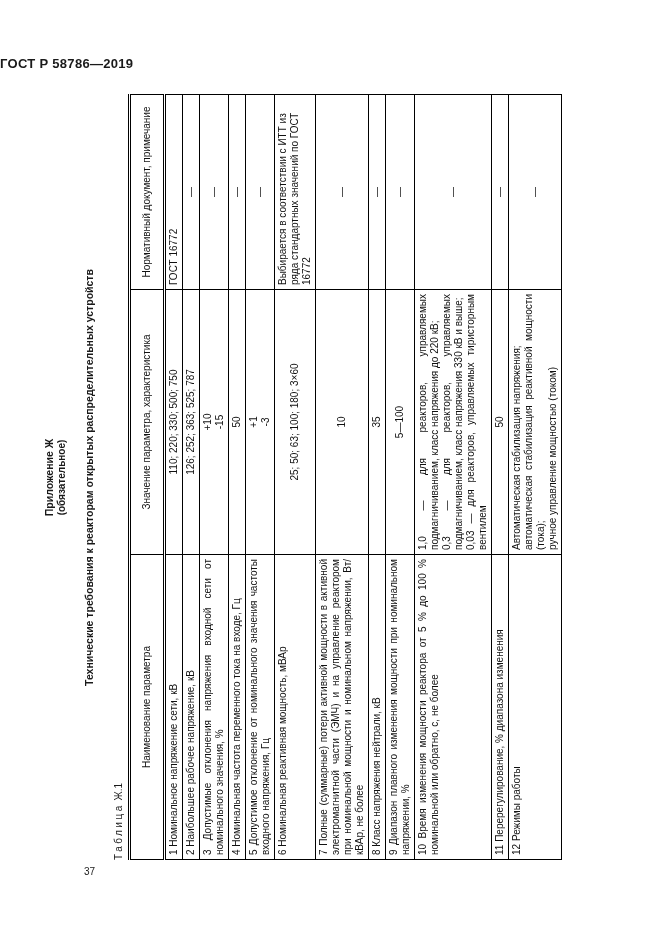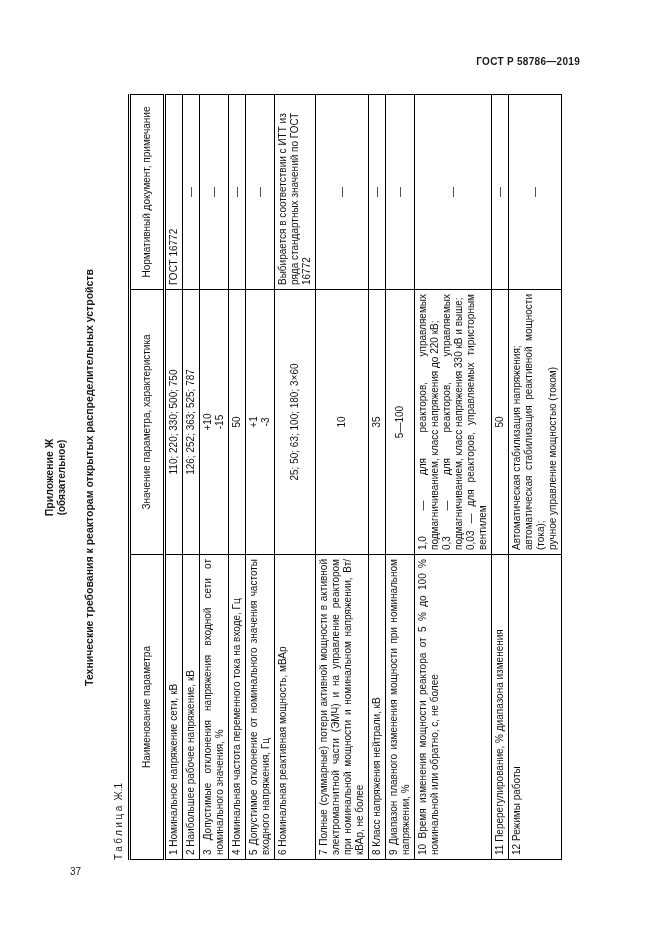--- a/index.html
+++ b/index.html
@@ -3,24 +3,24 @@
 <meta charset="utf-8">
 <style>
   html,body { margin:0; padding:0; background:#888; }
   .page {
     width:661px; height:935px; position:relative; background:#ffffff;
     margin:0 auto; overflow:hidden;
     font-family:"Liberation Sans", sans-serif; color:#1a1a1a;
   }
   .gost-header {
     position:absolute; top:56px; left:0; width:580px;
-    text-align:right; font-weight:bold; font-size:10px; letter-spacing:0.3px;
+    font-weight:bold; font-size:13px; letter-spacing:0.3px;
   }
   .page-number {
-    position:absolute; left:70px; top:866px; font-size:10px;
+    position:absolute; left:84px; top:866px; font-size:10px;
   }
   .rotated {
     position:absolute; left:35px; top:865px; width:775px; height:545px;
     transform:rotate(-90deg); transform-origin:0 0;
   }
   .app-title   { text-align:center; font-weight:bold; font-size:10.5px; margin:8px 0 0 0; }
   .app-subtitle{ text-align:center; font-weight:bold; font-size:10px;   margin:1px 0 0 0; }
   .heading     { text-align:center; font-weight:bold; font-size:10.5px; margin:16px 0 0 0; }
   .table-label { font-size:10px; margin:18px 0 4px 5px; }
   .table-label .spaced { letter-spacing:2.5px; }

